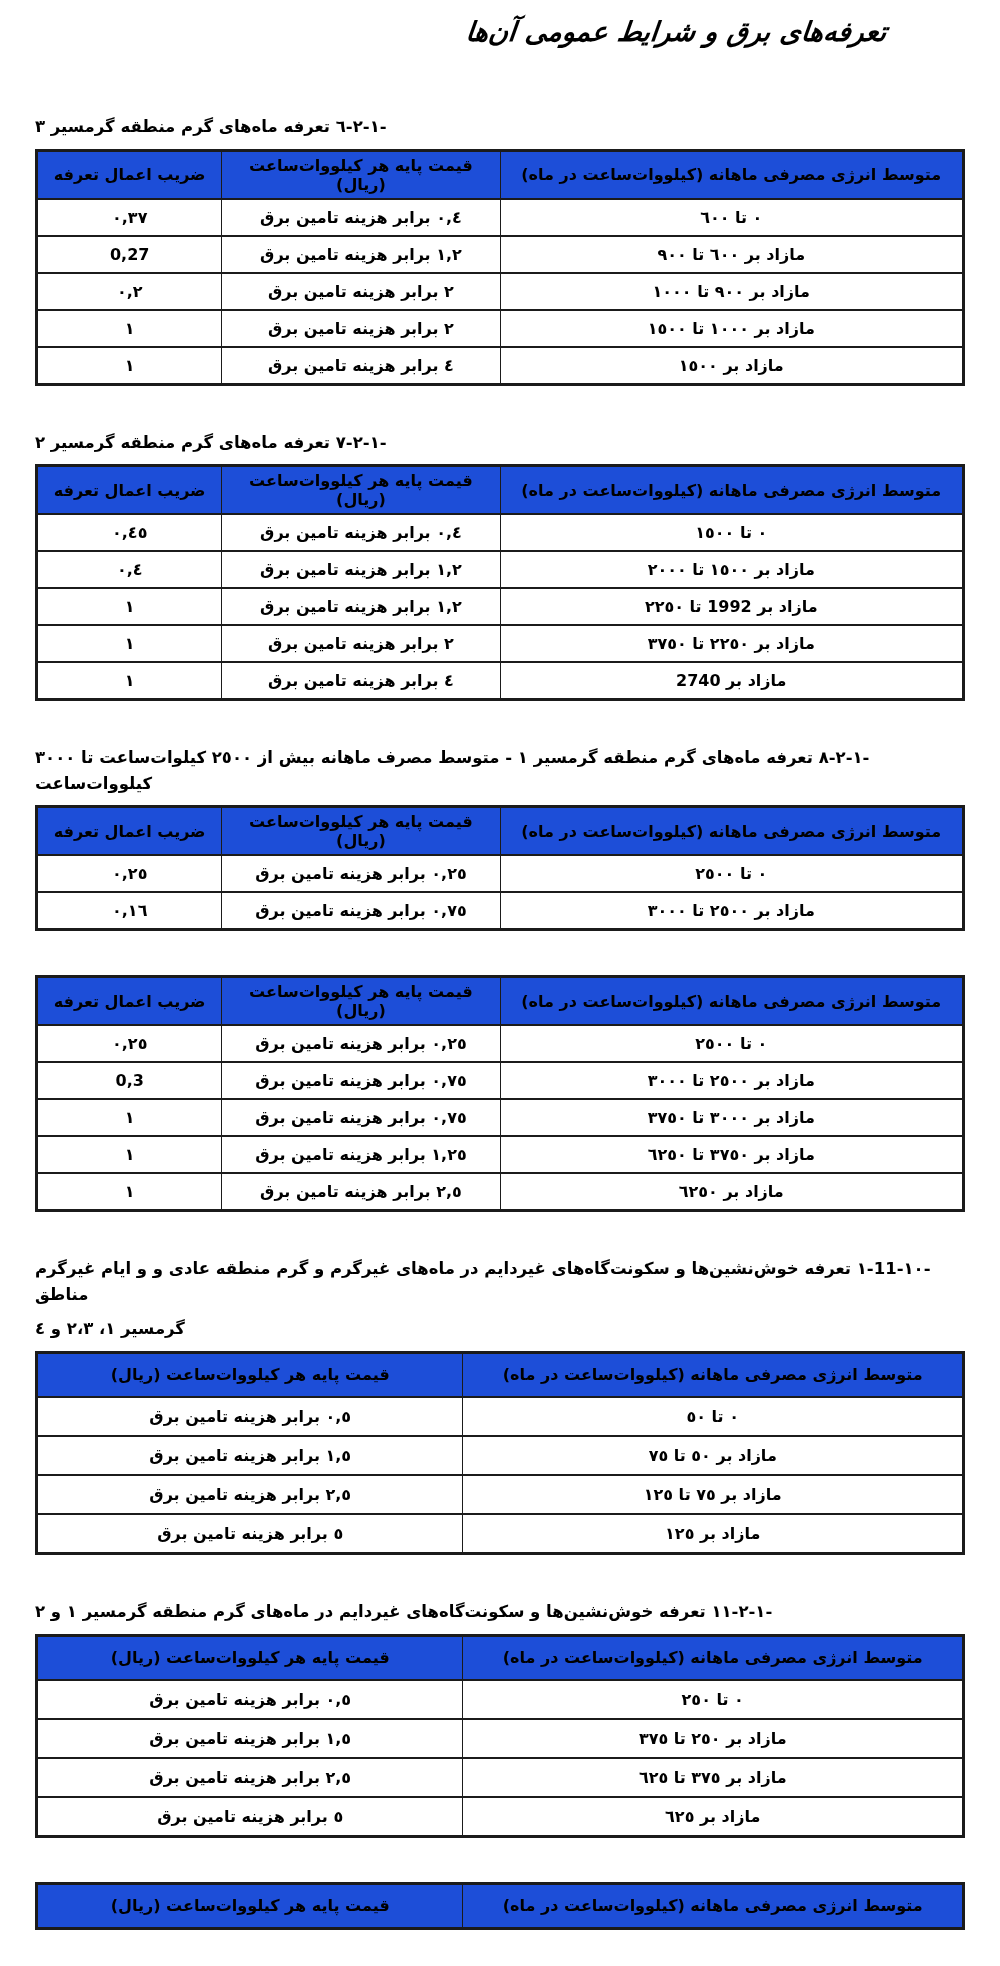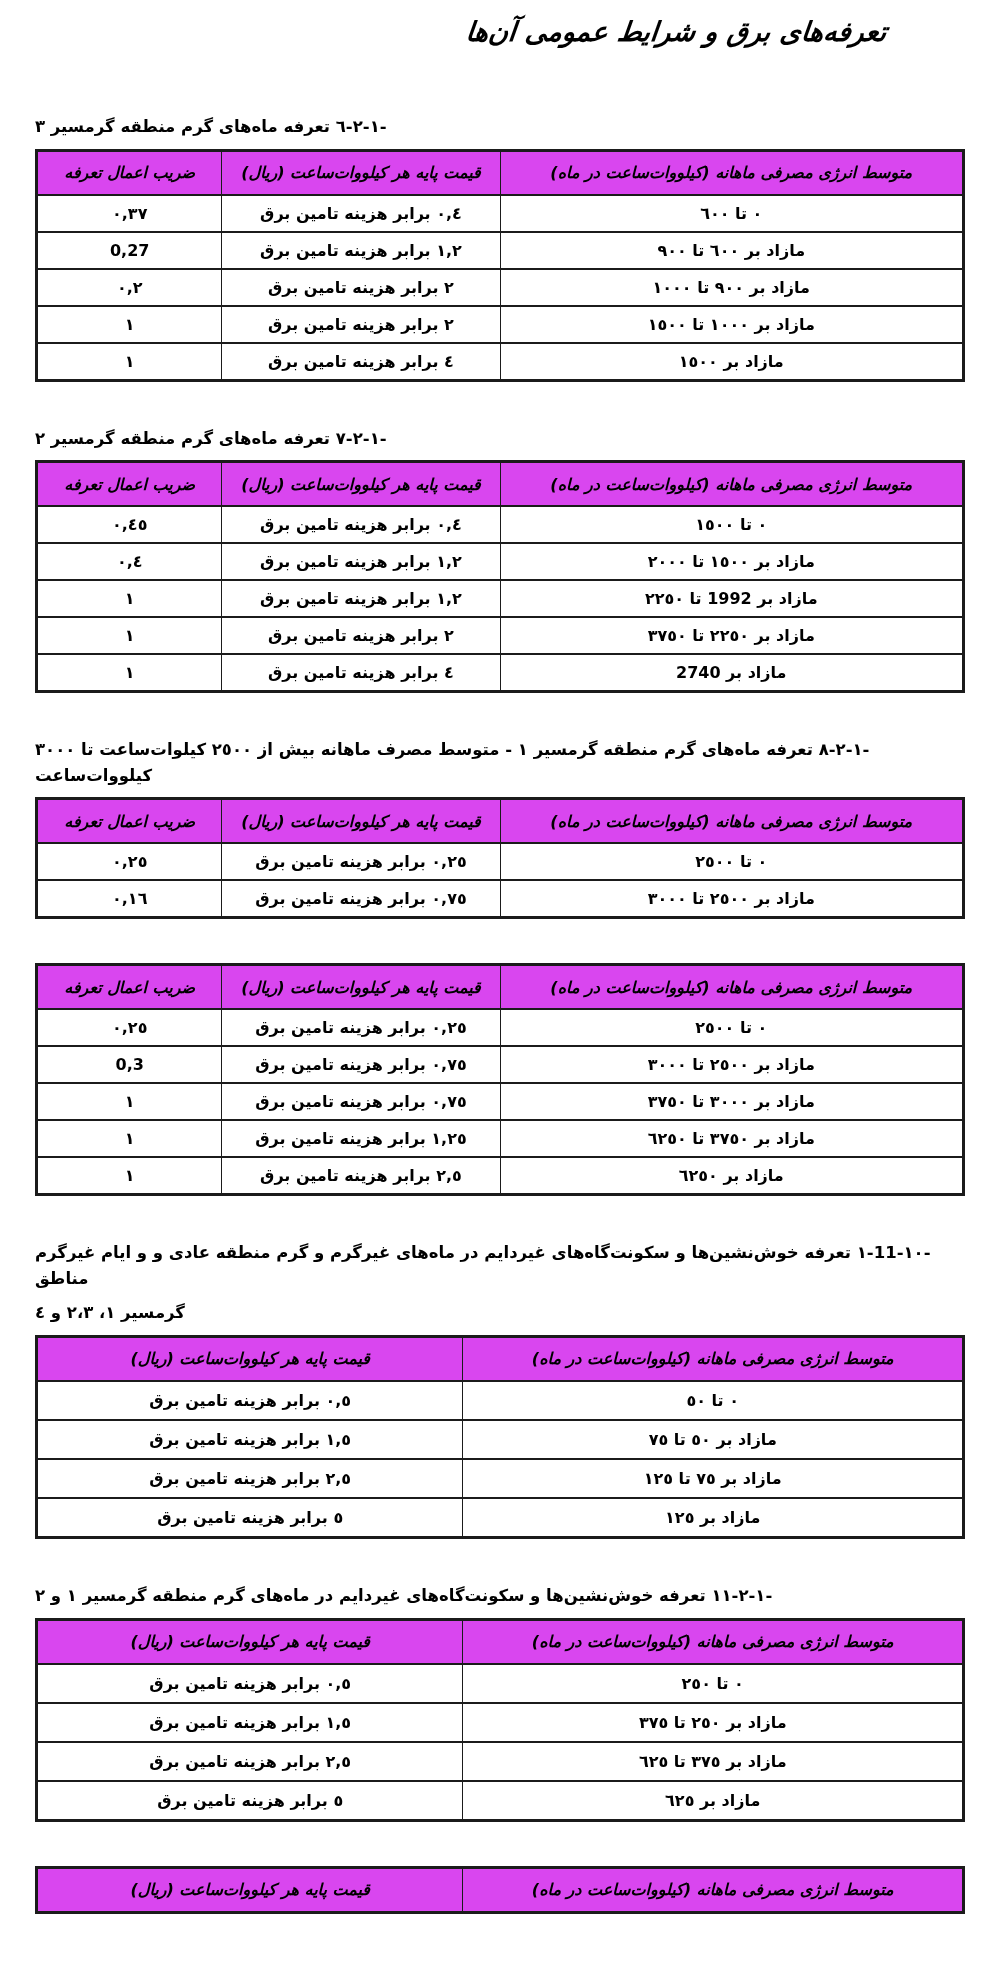--- a/index.html
+++ b/index.html
@@ -20,21 +20,21 @@
   table.tbl{
     width:100%;border-collapse:collapse;table-layout:fixed;
     font-weight:bold;font-size:16px;
   }
   table.tbl,table.tbl th,table.tbl td{border:1.6px solid #1b1b1b;}
   table.tbl{border-width:3px;}
   table.tbl th,table.tbl td{
     border-top-width:2.6px;border-bottom-width:2.6px;
     text-align:center;vertical-align:middle;padding:4px 6px;
   }
-  table.tbl th{background:#d946ef;height:34px;font-size:16px;font-style:italic;}
+  table.tbl th{background:#1d4ed8;height:34px;font-size:16px;}
   table.cols3 td{height:27px;}
   table.cols2 td{height:29px;}
 </style>
 </head>
 <body>
 
 <div class="page">
   <div class="callig">تعرفه‌های برق و شرایط عمومی آن‌ها</div>
   <div id="sections">
       <div class="section">

